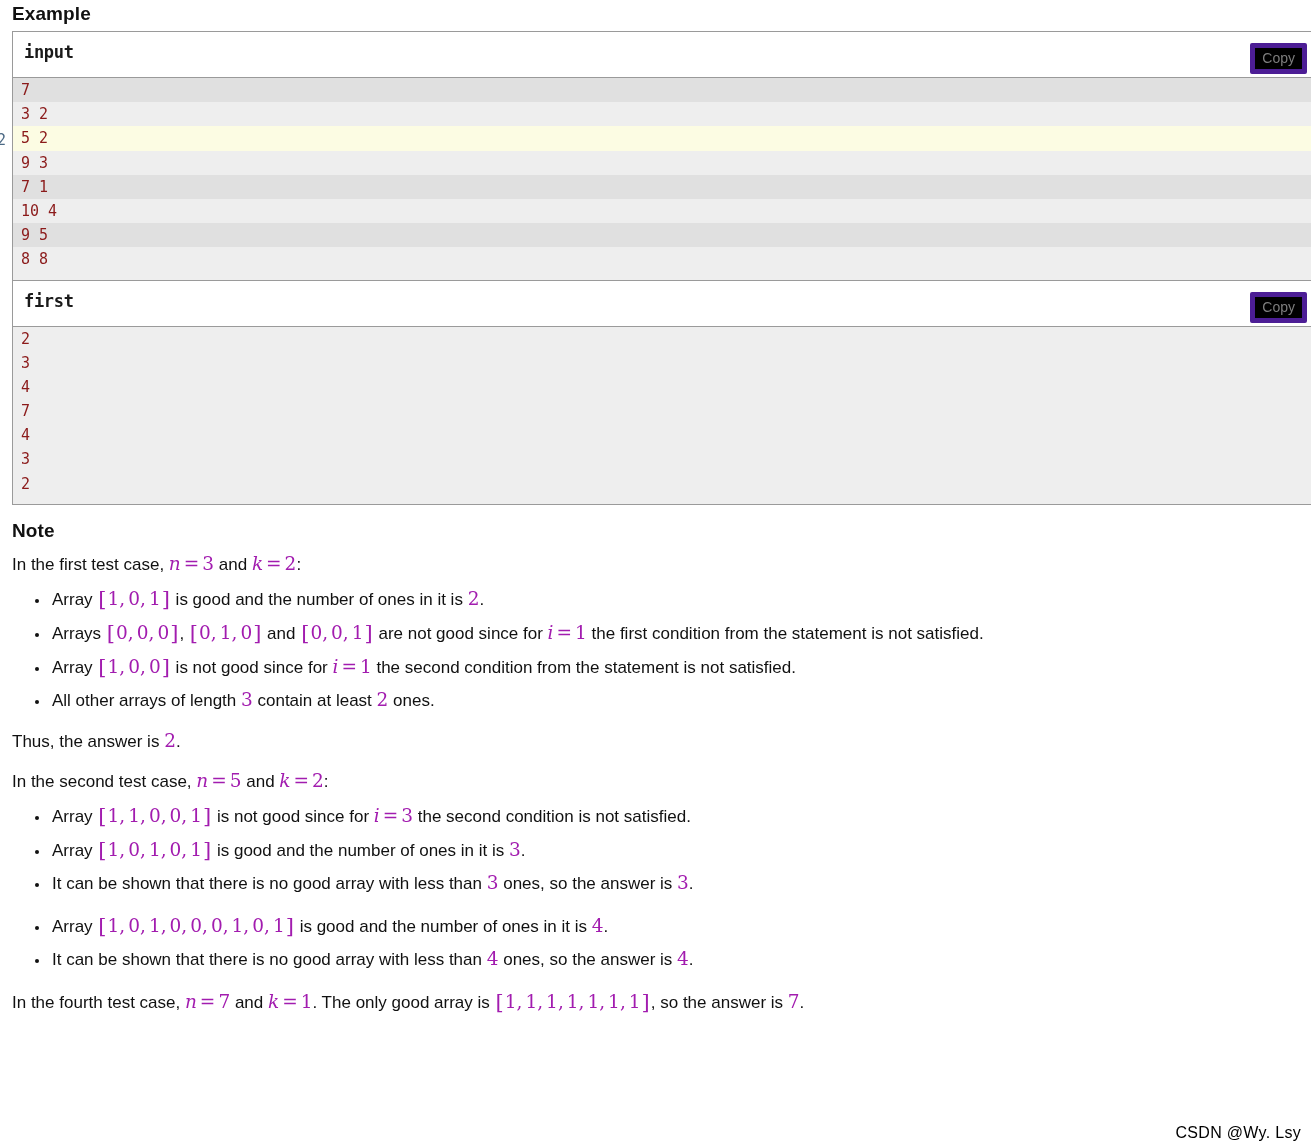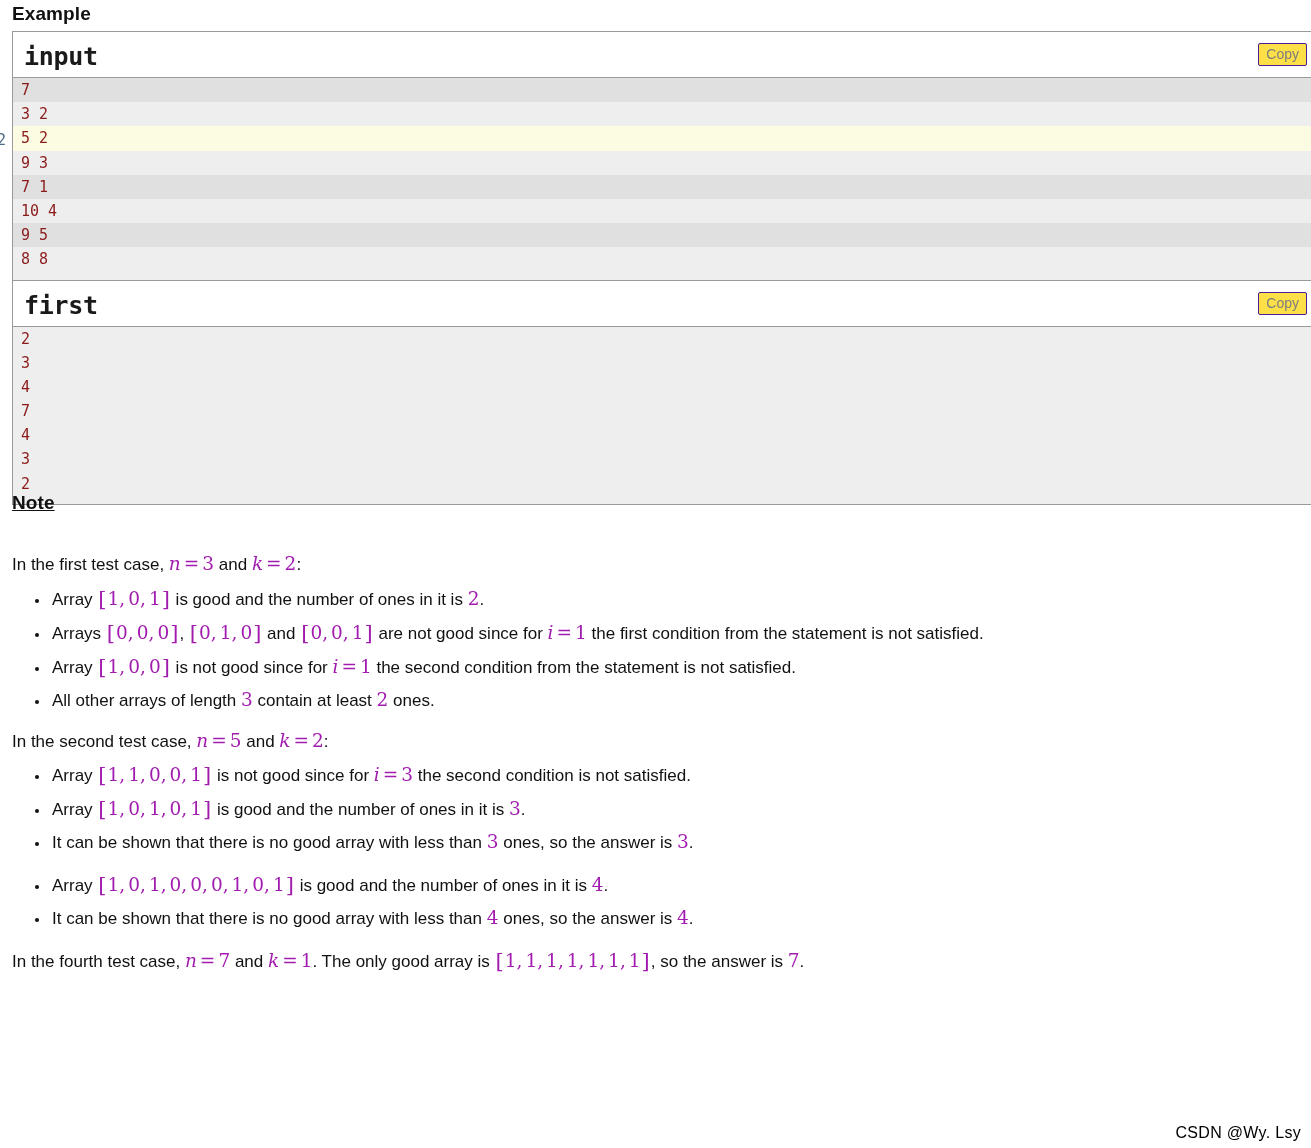--- a/index.html
+++ b/index.html
@@ -61,35 +61,35 @@
     background: #ffffff;
     box-sizing: border-box;
     padding: 0 10px;
   }
 
   .sample-head .title {
     position: absolute;
     left: 11px;
     top: 10px;
     font-family: "DejaVu Sans Mono", "Liberation Mono", monospace;
-    font-size: 25px;
+    font-size: 17px;
     font-weight: bold;
     color: #1a1a1a;
     letter-spacing: -0.3px;
   }
 
   .copy-btn {
     position: absolute;
     right: 12px;
     top: 11px;
     font-size: 14px;
     font-family: "Liberation Sans", sans-serif;
     color: #7d7d7d;
-    background: #fde047;
-    border: 1px solid #4c1d95;
+    background: #000000;
+    border: 5px solid #4c1d95;
     border-radius: 2px;
     padding: 2px 7px 3px 7px;
     line-height: 16px;
     cursor: pointer;
     user-select: none;
   }
 
   .sample-pre {
     margin: 0;
     border-top: 1px solid #9a9a9a;
@@ -128,22 +128,21 @@
     color: #4d6a85;
     width: 10px;
     overflow: hidden;
     white-space: nowrap;
   }
 
   
   #note-title {
     position: absolute;
     left: 12px;
-    top: 492px;
-    text-decoration: underline;
+    top: 520px;
   }
 
   .note-body {
     position: absolute;
     left: 12px;
     top: 551px;
     width: 1290px;
     font-size: 17px;
     line-height: 1.42;
     color: #111111;
@@ -241,20 +240,21 @@
 
   <div class="note-body">
 
     <p class="tight" id="c1-intro">In the first test case, <span class="mjx"><span class="var">n</span><span class="op">=</span><span class="num">3</span></span> and <span class="mjx"><span class="var">k</span><span class="op">=</span><span class="num">2</span></span>:</p>
     <ul id="c1-list">
         <li>Array <span class="mjx"><span class="brk">[</span><span class="num">1</span><span class="cma">,</span><span class="num">0</span><span class="cma">,</span><span class="num">1</span><span class="brk">]</span></span> is good and the number of ones in it is <span class="mjx"><span class="num">2</span></span>.</li>
         <li>Arrays <span class="mjx"><span class="brk">[</span><span class="num">0</span><span class="cma">,</span><span class="num">0</span><span class="cma">,</span><span class="num">0</span><span class="brk">]</span></span>, <span class="mjx"><span class="brk">[</span><span class="num">0</span><span class="cma">,</span><span class="num">1</span><span class="cma">,</span><span class="num">0</span><span class="brk">]</span></span> and <span class="mjx"><span class="brk">[</span><span class="num">0</span><span class="cma">,</span><span class="num">0</span><span class="cma">,</span><span class="num">1</span><span class="brk">]</span></span> are not good since for <span class="mjx"><span class="var">i</span><span class="op">=</span><span class="num">1</span></span> the first condition from the statement is not satisfied.</li>
         <li>Array <span class="mjx"><span class="brk">[</span><span class="num">1</span><span class="cma">,</span><span class="num">0</span><span class="cma">,</span><span class="num">0</span><span class="brk">]</span></span> is not good since for <span class="mjx"><span class="var">i</span><span class="op">=</span><span class="num">1</span></span> the second condition from the statement is not satisfied.</li>
         <li>All other arrays of length <span class="mjx"><span class="num">3</span></span> contain at least <span class="mjx"><span class="num">2</span></span> ones.</li>
       </ul>
+    <p id="c1-concl">Thus, the answer is <span class="mjx"><span class="num">2</span></span>.</p>
 
     <p class="tight" id="c2-intro">In the second test case, <span class="mjx"><span class="var">n</span><span class="op">=</span><span class="num">5</span></span> and <span class="mjx"><span class="var">k</span><span class="op">=</span><span class="num">2</span></span>:</p>
     <ul id="c2-list">
         <li>Array <span class="mjx"><span class="brk">[</span><span class="num">1</span><span class="cma">,</span><span class="num">1</span><span class="cma">,</span><span class="num">0</span><span class="cma">,</span><span class="num">0</span><span class="cma">,</span><span class="num">1</span><span class="brk">]</span></span> is not good since for <span class="mjx"><span class="var">i</span><span class="op">=</span><span class="num">3</span></span> the second condition is not satisfied.</li>
         <li>Array <span class="mjx"><span class="brk">[</span><span class="num">1</span><span class="cma">,</span><span class="num">0</span><span class="cma">,</span><span class="num">1</span><span class="cma">,</span><span class="num">0</span><span class="cma">,</span><span class="num">1</span><span class="brk">]</span></span> is good and the number of ones in it is <span class="mjx"><span class="num">3</span></span>.</li>
         <li>It can be shown that there is no good array with less than <span class="mjx"><span class="num">3</span></span> ones, so the answer is <span class="mjx"><span class="num">3</span></span>.</li>
       </ul>
 
     <ul id="c3-list">
         <li>Array <span class="mjx"><span class="brk">[</span><span class="num">1</span><span class="cma">,</span><span class="num">0</span><span class="cma">,</span><span class="num">1</span><span class="cma">,</span><span class="num">0</span><span class="cma">,</span><span class="num">0</span><span class="cma">,</span><span class="num">0</span><span class="cma">,</span><span class="num">1</span><span class="cma">,</span><span class="num">0</span><span class="cma">,</span><span class="num">1</span><span class="brk">]</span></span> is good and the number of ones in it is <span class="mjx"><span class="num">4</span></span>.</li>

